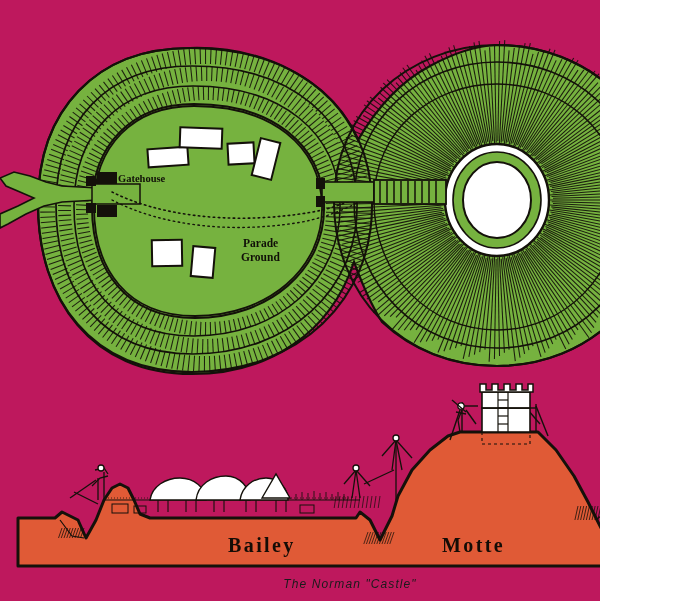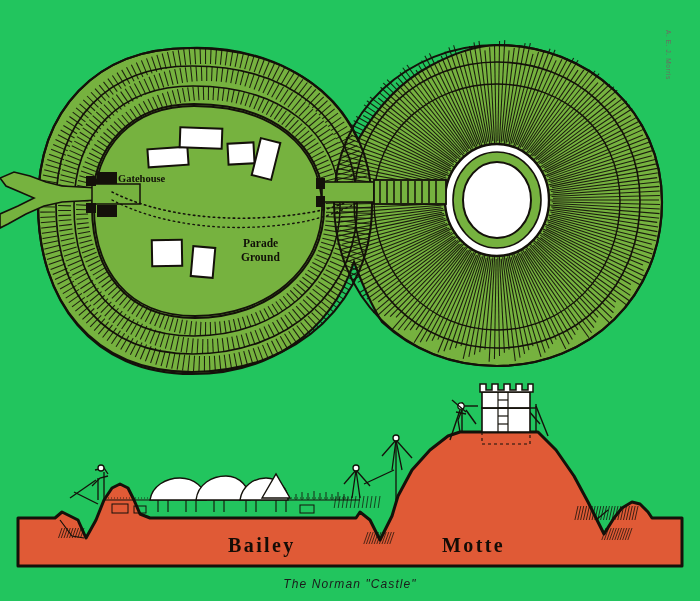--- a/index.html
+++ b/index.html
@@ -6,23 +6,23 @@
   html, body {
     margin: 0;
     padding: 0;
     background: #ffffff;
   }
   body {
     font-family: "Liberation Serif", serif;
   }
   #figure {
     position: relative;
-    width: 700px;
+    width: 600px;
     height: 601px;
-    background: #22c55e;
+    background: #be185d;
     overflow: hidden;
   }
   #figure svg.layer {
     position: absolute;
     left: 0;
     top: 0;
     width: 700px;
     height: 601px;
     display: block;
   }

